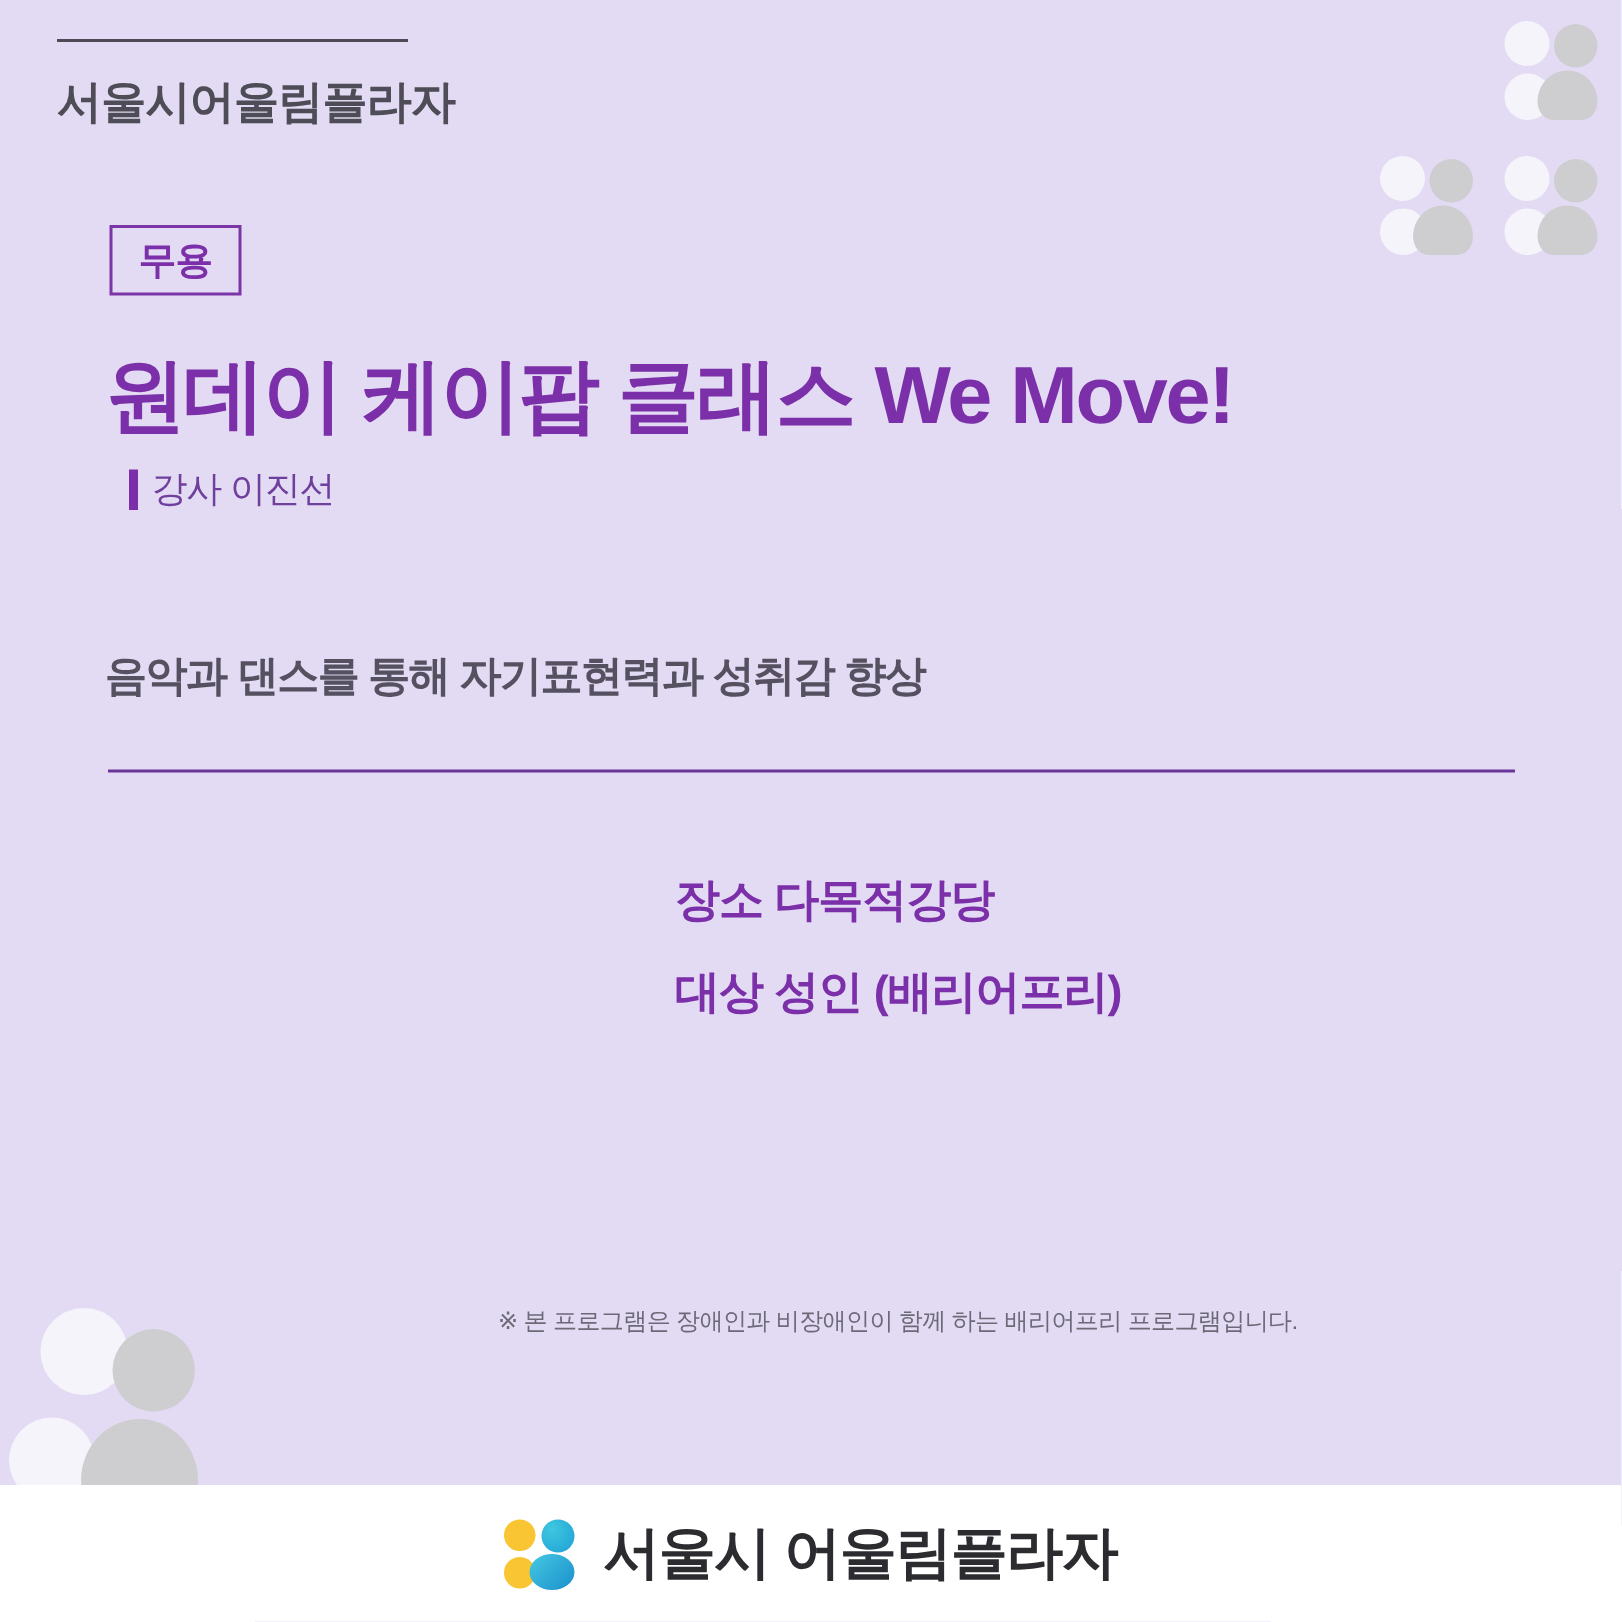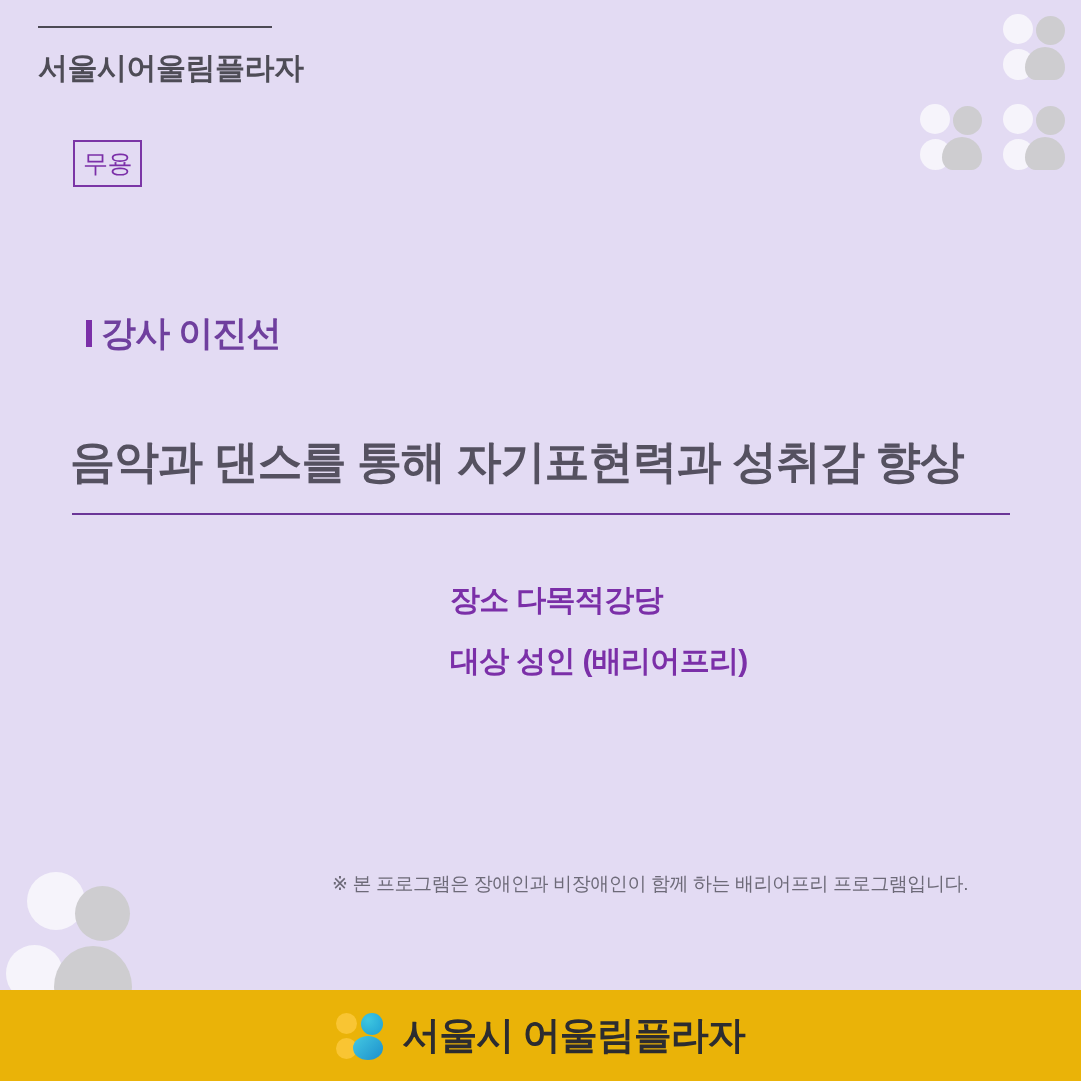--- a/index.html
+++ b/index.html
@@ -45,30 +45,30 @@
     left: 38px; top: 48px;
     font-size: 30px;
     font-weight: 700;
     color: #4e4c56;
     letter-spacing: -0.5px;
   }
 
   
   .badge {
     position: absolute;
-    left: 73px; top: 140px;
-    width: 69px; height: 47px;
+    left: 73px; top: 150px;
+    width: 88px; height: 47px;
     border: 2px solid #7b35a6;
     box-sizing: border-box;
     display: flex;
     align-items: center;
     justify-content: center;
     color: #7b2fa8;
     font-size: 25px;
-    font-weight: 400;
+    font-weight: 700;
     letter-spacing: -0.5px;
   }
 
   
   .title {
     position: absolute;
     left: 70px; top: 228px;
     font-size: 54px;
     font-weight: 800;
     color: #7b2fa8;
@@ -81,31 +81,31 @@
     display: flex;
     align-items: center;
     gap: 9px;
   }
   .instructor-bar {
     width: 6px;
     height: 27px;
     background: #7b2fa8;
   }
   .instructor-text {
-    font-size: 35px;
-    font-weight: 700;
+    font-size: 24px;
+    font-weight: 400;
     color: #6f3f9e;
     letter-spacing: -0.8px;
   }
 
   
   .subtitle {
     position: absolute;
     left: 70px; top: 432px;
-    font-size: 45px;
+    font-size: 28px;
     font-weight: 700;
     color: #555160;
     letter-spacing: -1px;
     white-space: nowrap;
   }
   .divider {
     position: absolute;
     left: 72px; top: 513px;
     width: 938px; height: 2px;
     background: #6b3597;
@@ -131,35 +131,35 @@
   }
   .col-left .det { margin-bottom: 20px; }
   .col-left .det.first { font-size: 34px; margin-bottom: 20px; }
   .col-right .det { margin-bottom: 20px; }
   .col-right .spacer { height: 64px; }
 
   
   .notes {
     position: absolute;
     left: 332px; top: 869px;
-    font-size: 19px;
+    font-size: 16px;
     line-height: 1.62;
     color: #6d6a78;
     font-weight: 400;
     letter-spacing: -0.4px;
     white-space: nowrap;
   }
 
   
   .footer {
     position: absolute;
     left: 0; bottom: 0;
     width: 1081px;
     height: 91px;
-    background: #eab308;
+    background: #ffffff;
     display: flex;
     align-items: center;
     justify-content: center;
     gap: 18px;
   }
   .footer-logo {
     position: relative;
     width: 48px;
     height: 48px;
   }
@@ -212,20 +212,21 @@
     <div class="c gray-sh" style="width:55px;height:55px;right:8px;top:14px;"></div>
     <div class="c white-sh" style="width:57px;height:57px;left:0;bottom:10px;"></div>
     <div class="blob gray-sh" style="width:78px;height:66px;right:6px;bottom:0;border-radius:50% 50% 26% 26% / 62% 62% 38% 38%;"></div>
   </div>
 
   <div class="top-rule"></div>
   <div class="org-name">서울시어울림플라자</div>
 
   <div class="badge">무용</div>
 
+  <div class="title">원데이 케이팝 클래스 We Move!</div>
   <div class="instructor-row">
     <div class="instructor-bar"></div>
     <div class="instructor-text">강사 이진선</div>
   </div>
 
   <div class="subtitle">음악과 댄스를 통해 자기표현력과 성취감 향상</div>
   <div class="divider"></div>
 
 
   <div class="col-right">

